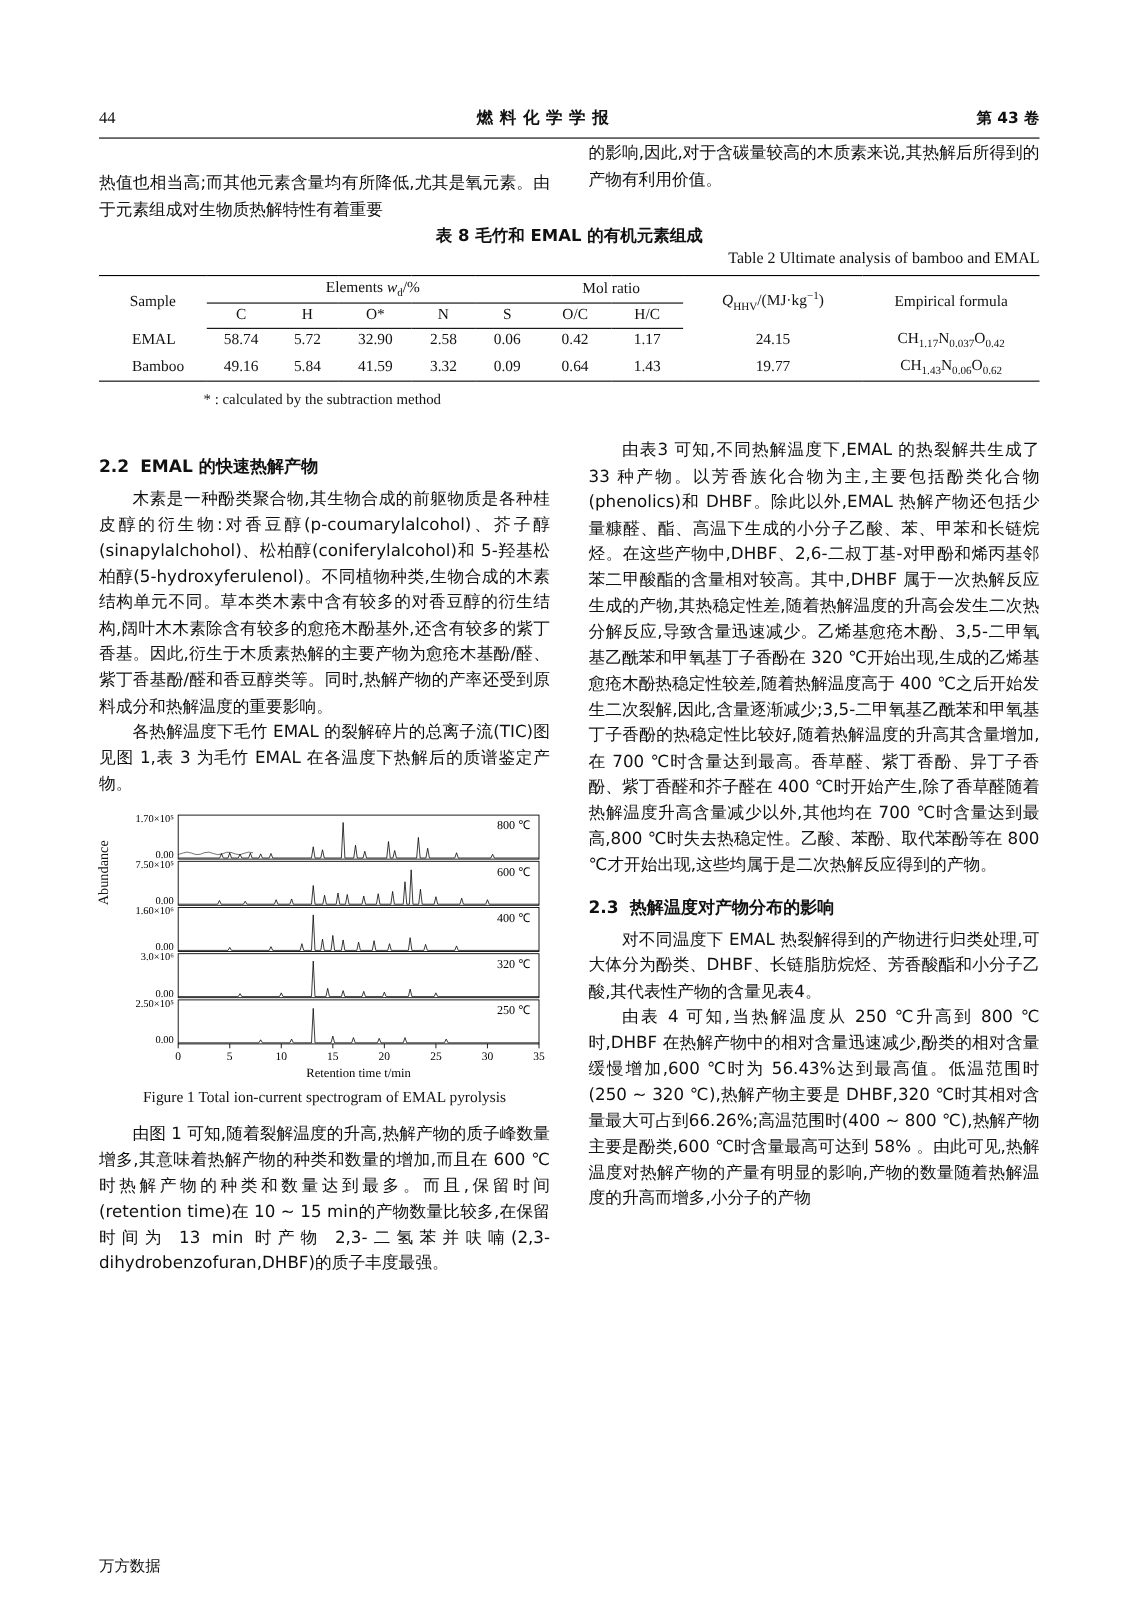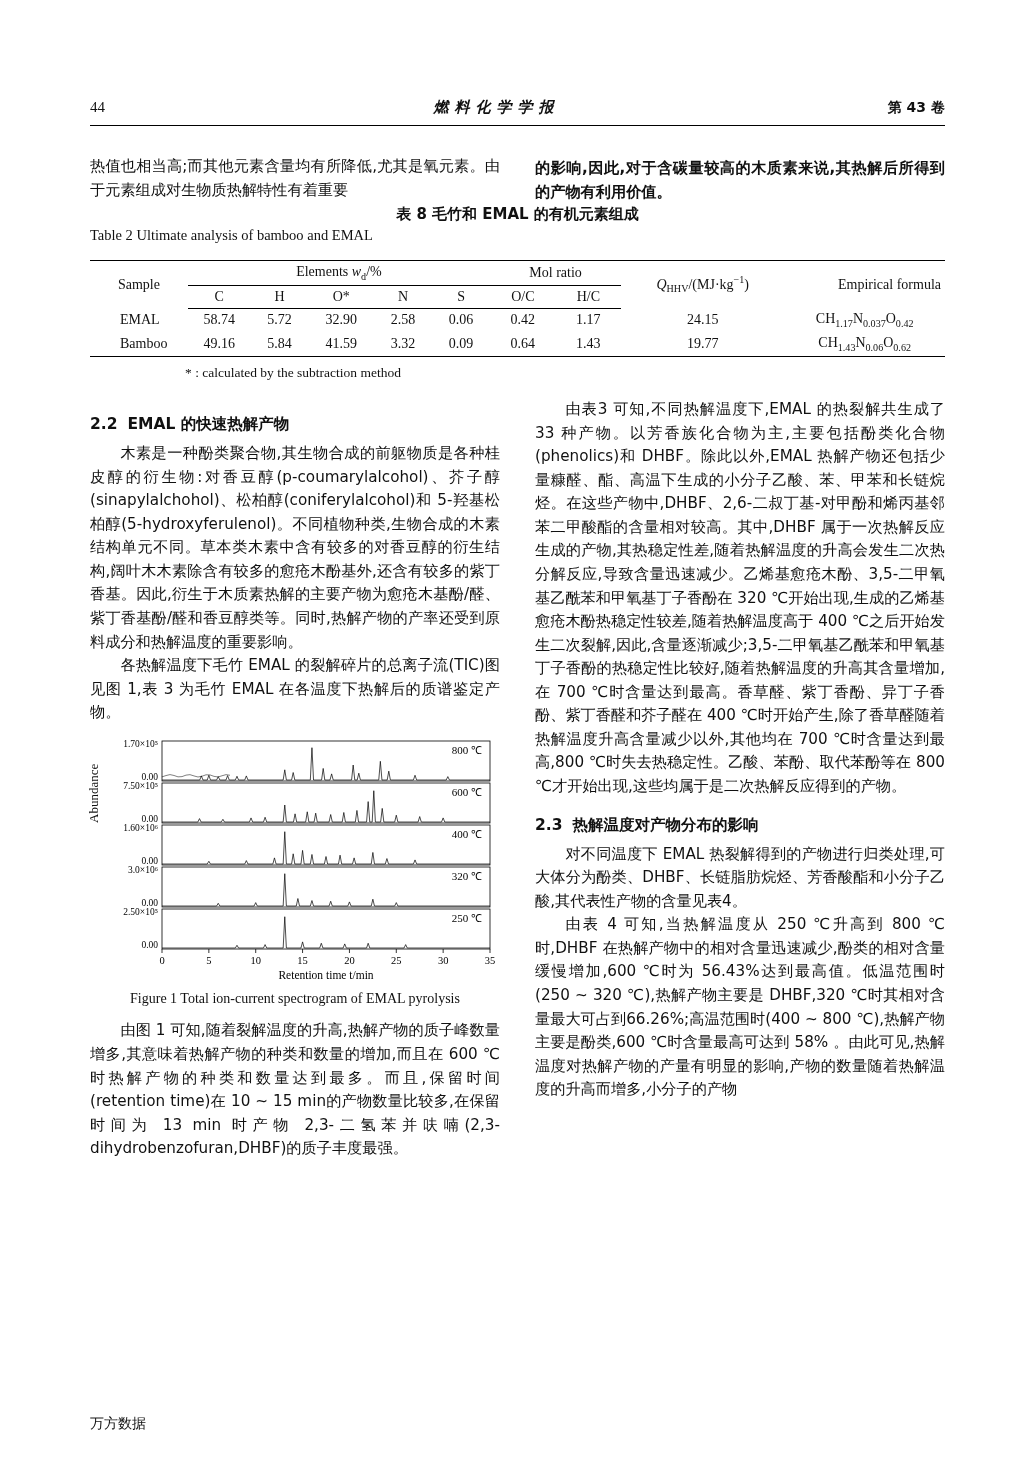--- a/index.html
+++ b/index.html
@@ -25,21 +25,20 @@
     align-items: baseline;
     justify-content: space-between;
     font-size: 14px;
   }
   .header .pageno { font-family: "Liberation Serif", serif; font-size: 15px; }
   .header .journal {
     font-family: "DejaVu Sans", sans-serif;
     font-weight: bold;
     font-size: 15px;
     letter-spacing: 6px;
-    font-style: italic;
   }
   .header .vol {
     font-family: "DejaVu Sans", sans-serif;
     font-weight: bold;
     font-size: 14px;
   }
   .rule {
     position: absolute;
     left: 90px;
     top: 125px;
@@ -71,24 +70,24 @@
     width: 855px;
   }
   .tbl-title-cn {
     text-align: center;
     font-family: "DejaVu Sans", sans-serif;
     font-weight: bold;
     font-size: 15px;
     margin-bottom: 3px;
   }
   .tbl-title-en {
-    text-align: left;
+    text-align: right;
     font-family: "Liberation Serif", serif;
     font-size: 14.5px;
-    margin-bottom: 16px;
+    margin-bottom: 6px;
   }
   table.ult {
     width: 855px;
     border-collapse: collapse;
     font-family: "Liberation Serif", serif;
     font-size: 14px;
   }
   table.ult td, table.ult th {
     padding: 3px 4px;
     text-align: center;
@@ -196,35 +195,35 @@
   <div class="header">
     <span class="pageno">44</span>
     <span class="journal cjk">燃料化学学报</span>
     <span class="vol cjk">第 43 卷</span>
   </div>
   <div class="rule"></div>
 
   <div class="col left" style="top:143px; height:55px;margin-top:12px;">
     <p class="noindent cjk">热值也相当高;而其他元素含量均有所降低,尤其是氧元素。由于元素组成对生物质热解特性有着重要</p>
   </div>
-  <div class="col right" style="top:157px; height:55px;font-weight:bold;">
+  <div class="col right" style="top:128px; height:55px;">
     <p class="noindent cjk">的影响,因此,对于含碳量较高的木质素来说,其热解后所得到的产物有利用价值。</p>
   </div>
 
   <div class="table-block">
     <div class="tbl-title-cn cjk">表 8   毛竹和 EMAL 的有机元素组成</div>
     <div class="tbl-title-en">Table 2    Ultimate analysis of bamboo and EMAL</div>
     <table class="ult">
       <tbody>
           <tr>
         <td class="topline" rowspan="2" style="width:95px;">Sample</td>
         <td class="topline grp-line" colspan="5">Elements <i>w</i><sub>d</sub>/%</td>
         <td class="topline grp-line" colspan="2">Mol ratio</td>
         <td class="topline" rowspan="2" style="width:175px;"><i>Q</i><sub>HHV</sub>/(MJ·kg<sup>−1</sup>)</td>
-        <td class="topline" rowspan="2" style="width:170px;text-align:right;">Empirical formula</td>
+        <td class="topline" rowspan="2" style="width:170px;">Empirical formula</td>
       </tr>
       <tr>
         <td class="midline" style="width:62px;">C</td>
         <td class="midline" style="width:58px;">H</td>
         <td class="midline" style="width:66px;">O*</td>
         <td class="midline" style="width:58px;">N</td>
         <td class="midline" style="width:58px;">S</td>
         <td class="midline" style="width:68px;">O/C</td>
         <td class="midline" style="width:68px;">H/C</td>
       </tr>

